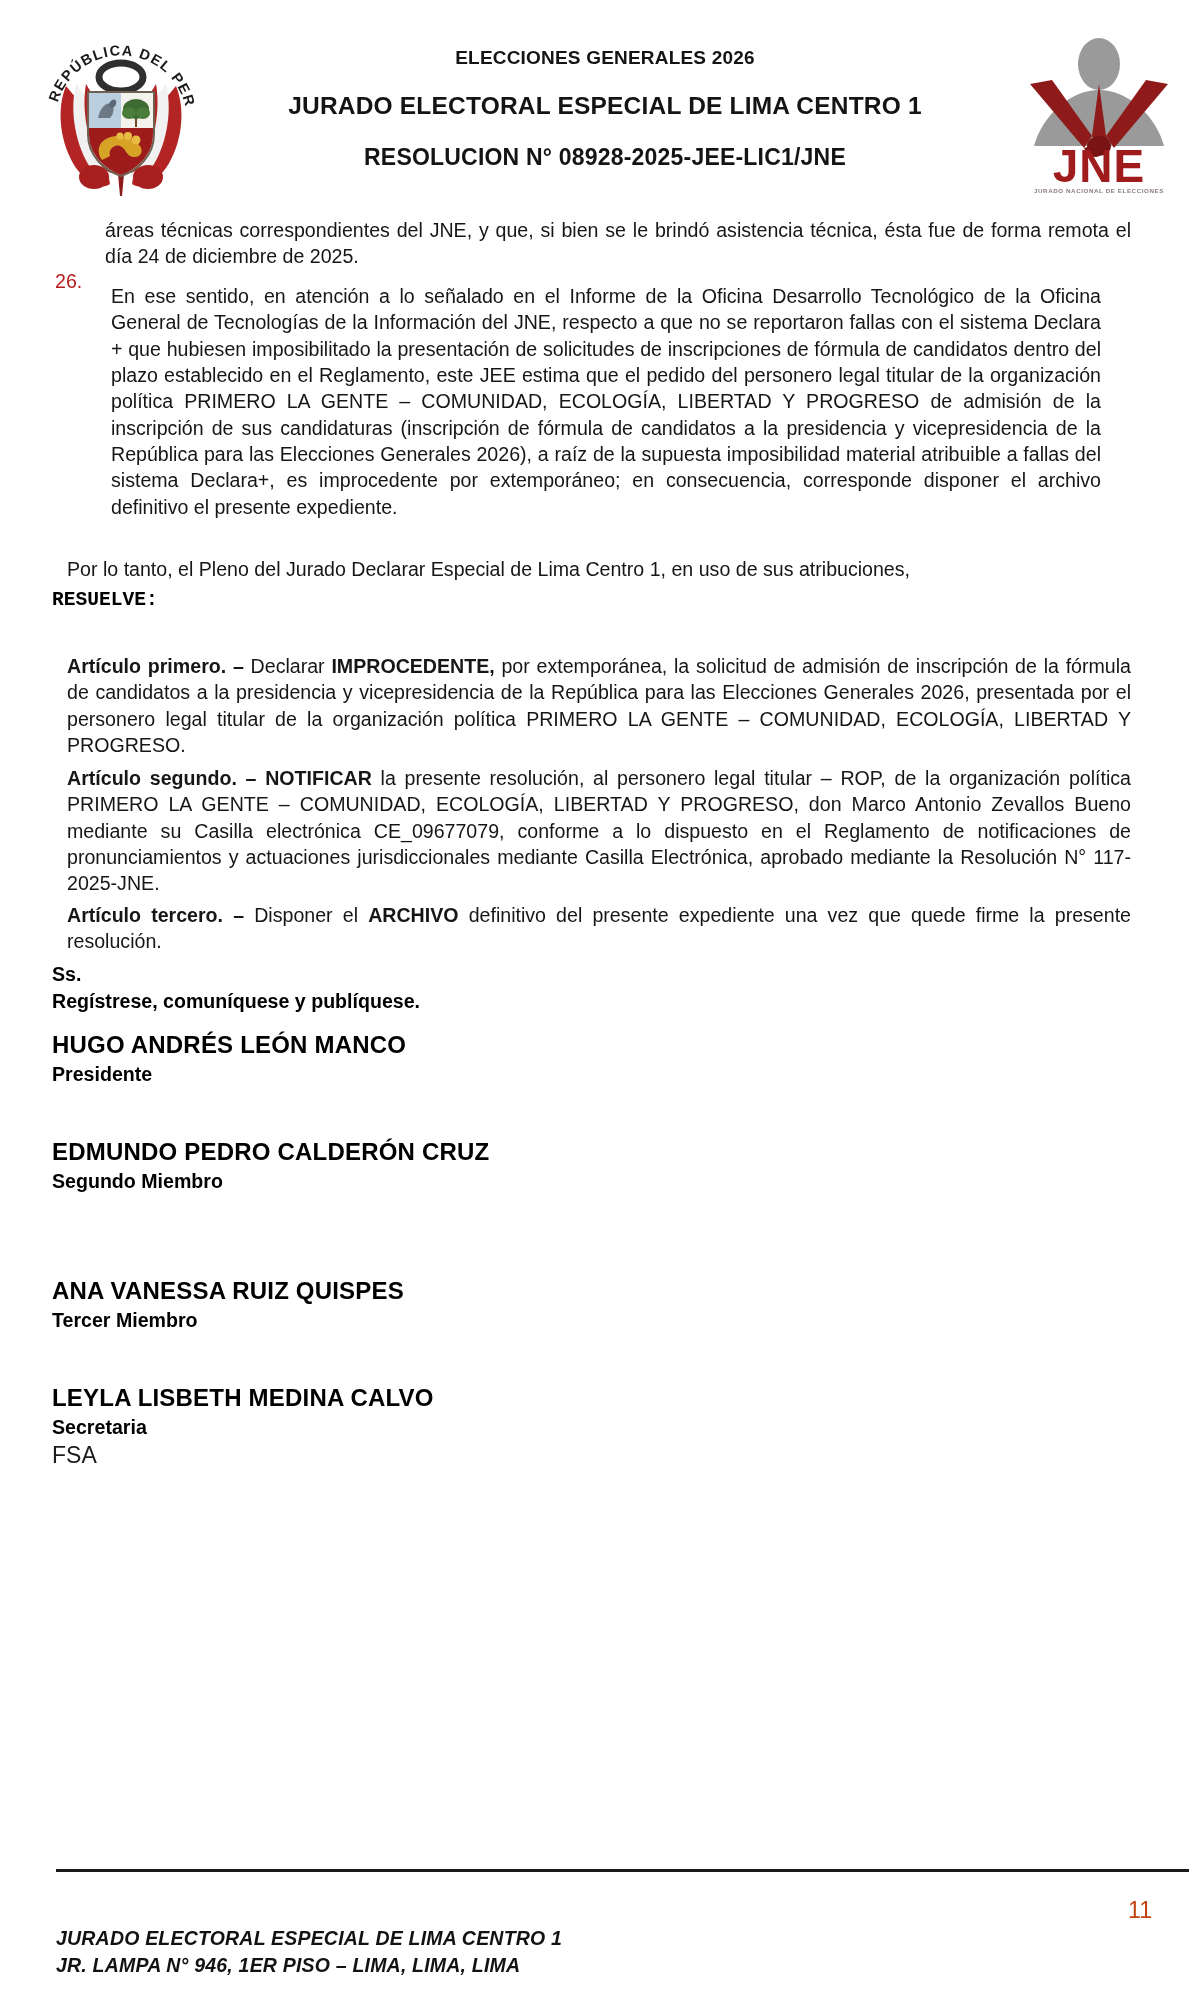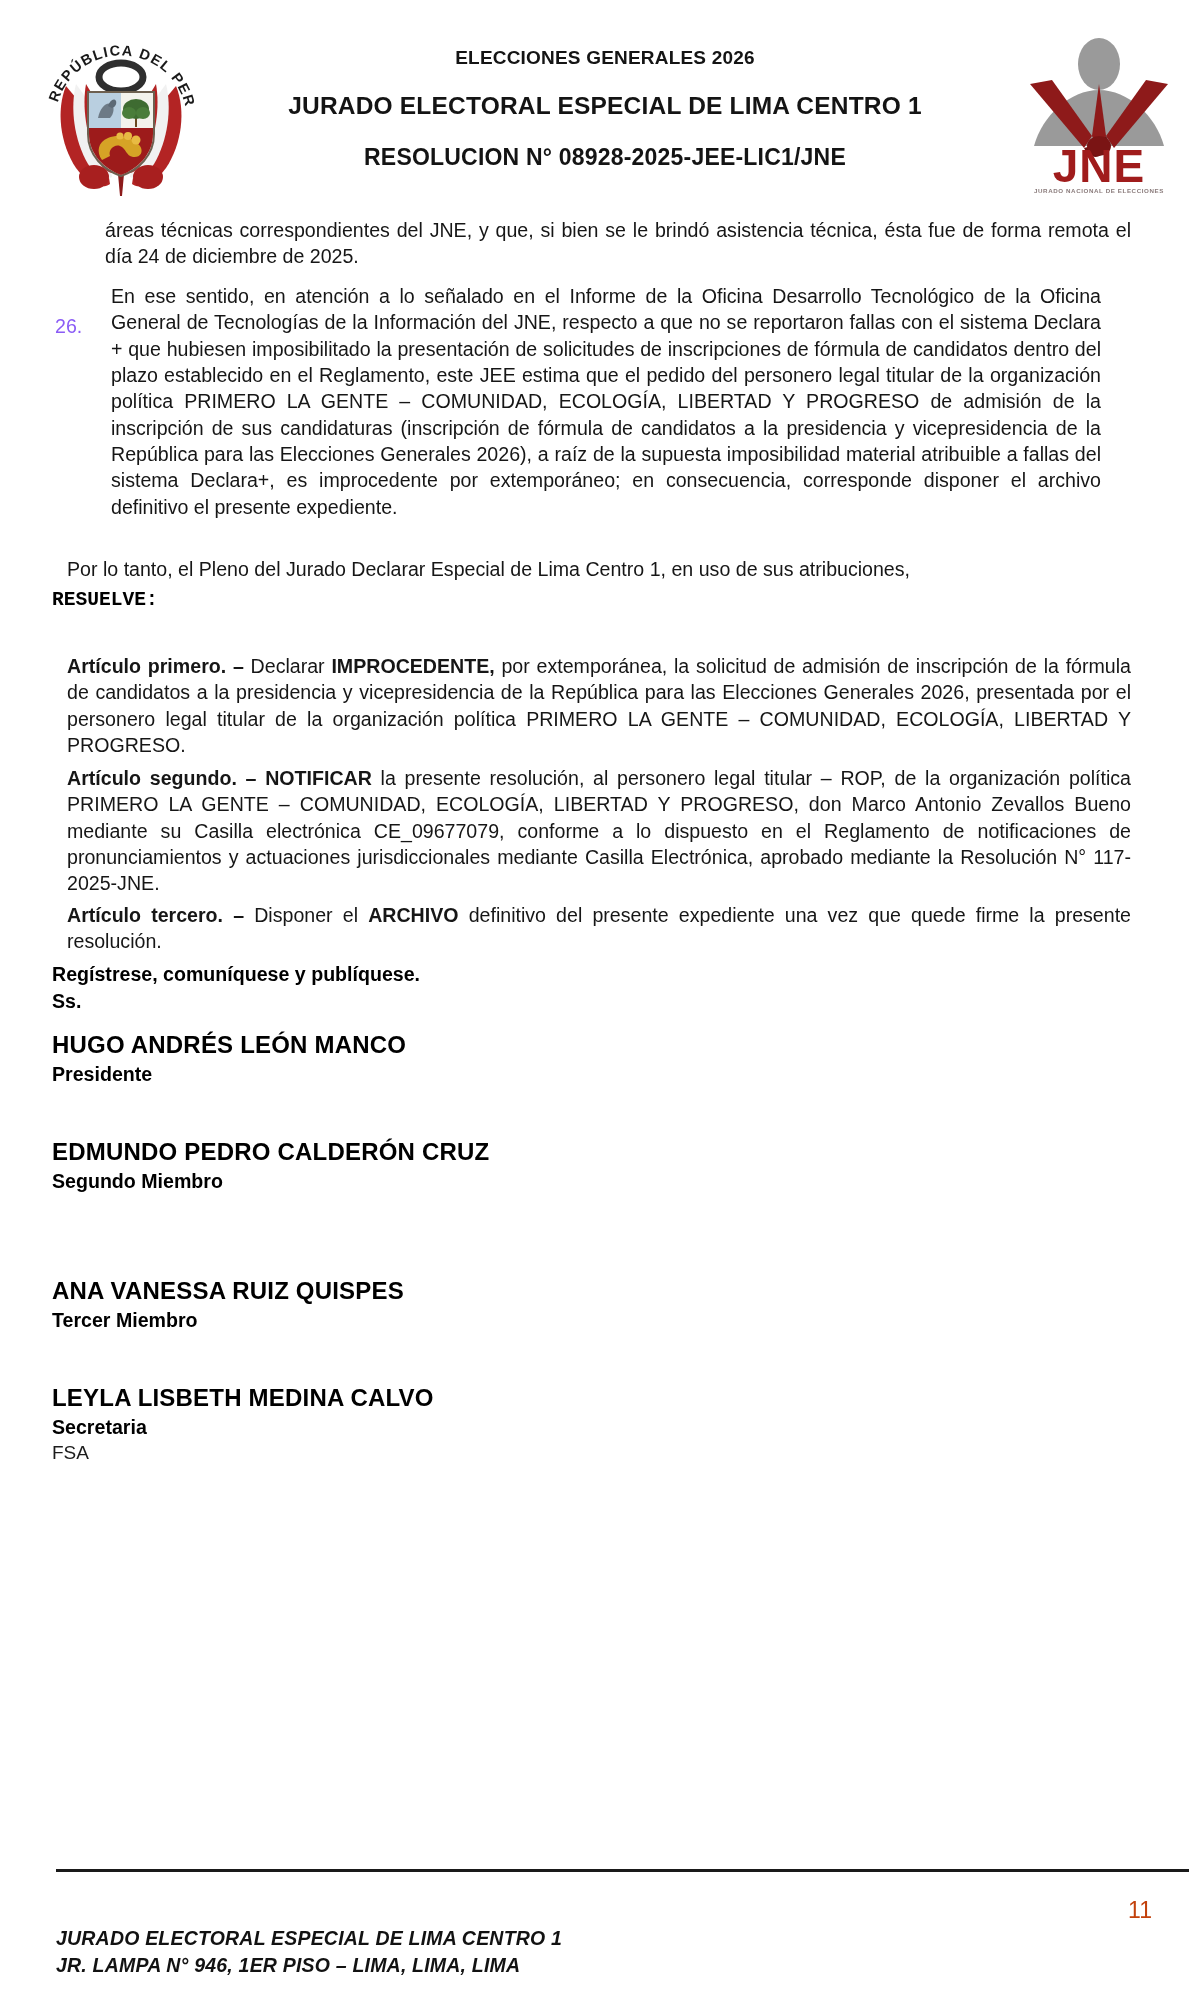--- a/index.html
+++ b/index.html
@@ -86,22 +86,21 @@
     top: 72px;
     width: 1061px;
     display: flex;
     align-items: flex-start;
   }
   .numbered .num {
     flex: 0 0 41px;
     font-size: 19.6px;
     line-height: 1.345;
     text-align: left;
-    color: #8b5cf6;
-    margin-top: 45px;
+    color: #b91c1c;
   }
   .numbered .numtext {
     flex: 1 1 auto;
     text-align: justify;
   }
   .porlotanto {
     position: absolute;
     left: 52px;
     top: 345px;
     width: 1068px;
@@ -154,21 +153,21 @@
   }
   .sig-role {
     font-weight: bold;
     font-size: 19.6px;
     line-height: 1.33;
   }
   .sig-gap-1 { height: 49px; }
   .sig-gap-2 { height: 81px; }
   .sig-gap-3 { height: 49px; }
   .sig-initials {
-    font-size: 19px;
+    font-size: 23px;
     line-height: 1.33;
     font-weight: normal;
     color: #1c1c1c;
   }
 
   
   .footer-rule {
     position: absolute;
     left: 56px;
     top: 1869px;
@@ -290,22 +289,22 @@
 
   <div class="para art-2">
     <b>Artículo segundo. –</b><span> </span><b>NOTIFICAR</b><span> </span><span>la presente resolución, al personero legal titular – ROP, de la organización política PRIMERO LA GENTE – COMUNIDAD, ECOLOGÍA, LIBERTAD Y PROGRESO, don Marco Antonio Zevallos Bueno mediante su Casilla electrónica CE_09677079, conforme a lo dispuesto en el Reglamento de notificaciones de pronunciamientos y actuaciones jurisdiccionales mediante Casilla Electrónica, aprobado mediante la Resolución N° 117-2025-JNE.</span>
   </div>
 
   <div class="para art-3">
     <b>Artículo tercero. –</b><span> </span><span>Disponer el</span><span> </span><b>ARCHIVO</b><span> </span><span>definitivo del presente expediente una vez que quede firme la presente resolución.</span>
   </div>
 
   <div class="registrese">
+    <div>Ss.</div>
     <div>Regístrese, comuníquese y publíquese.</div>
-    <div>Ss.</div>
   </div>
 
   <div class="signatures">
 
     <div class="sig">
       <div class="sig-name">HUGO ANDRÉS LEÓN MANCO</div>
       <div class="sig-role">Presidente</div>
     </div>
     <div class="sig-gap-1"></div>
 

